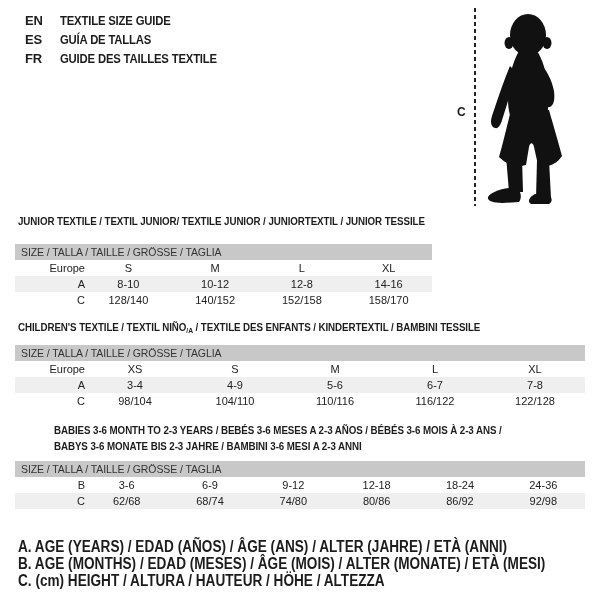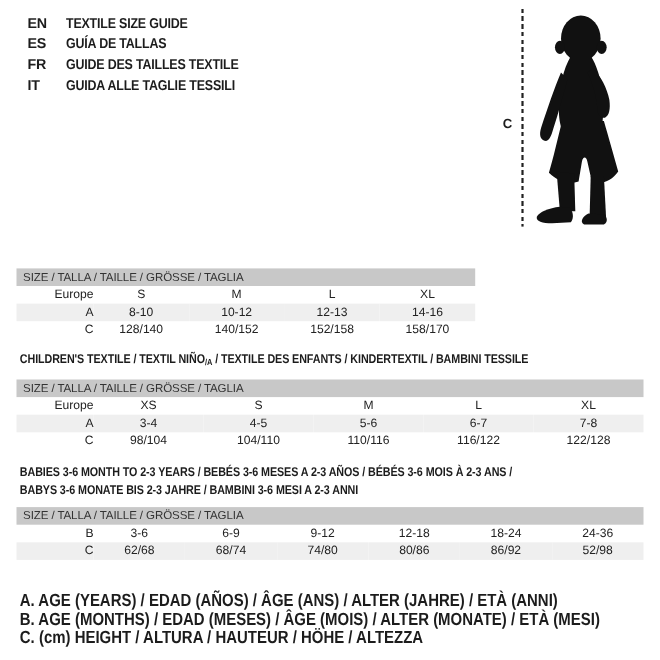--- a/index.html
+++ b/index.html
@@ -17,21 +17,21 @@
   .height-label { position:absolute; left:457px; top:105px; font-size:12px; font-weight:bold; }
   .dashed-line { position:absolute; left:474px; top:8px; width:2px; height:198px;
                  background:repeating-linear-gradient(to bottom,#222 0 4px,transparent 4px 7px); }
   .baby-svg { position:absolute; left:483px; top:6px; width:106px; height:200px; }
 
   
   .section-title { position:absolute; left:18px; font-size:11.5px; font-weight:bold; letter-spacing:-0.1px; }
   .cond { display:inline-block; transform:scaleX(0.85); transform-origin:0 0; white-space:nowrap; }
   .title-1 { top:215px; }
   .title-2 { top:321px; }
-  .title-3 { top:422px; line-height:16px; }
+  .title-3 { top:422px; line-height:16px;margin-left:36px; }
   .sub { font-size:8px; vertical-align:-2px; }
 
   
   .size-table { position:absolute; left:15px; border-collapse:collapse; table-layout:fixed;
                 font-size:11px; color:#222; }
   .t1 { top:244px; width:417px; }
   .t2 { top:345px; width:570px; }
   .t3 { top:461px; width:570px; }
   .size-table th.bar { background:#c8c8c8; font-weight:normal; font-size:10.5px; color:#333;
                        text-align:left; padding:2px 0 2px 6px; height:14px; letter-spacing:-0.1px; }
@@ -50,23 +50,20 @@
 
   <div class="lang-header">
     <div class="lang-row">
       <span class="lang-code">EN</span><span class="lang-title">TEXTILE SIZE GUIDE</span>
     </div>
     <div class="lang-row">
       <span class="lang-code">ES</span><span class="lang-title">GUÍA DE TALLAS</span>
     </div>
     <div class="lang-row">
       <span class="lang-code">FR</span><span class="lang-title">GUIDE DES TAILLES TEXTILE</span>
-    </div>
-    <div class="lang-row">
-      <span class="lang-code">IT</span><span class="lang-title">GUIDA ALLE TAGLIE TESSILI</span>
     </div>
   </div>
 
   <span class="height-label">C</span>
   <div class="dashed-line"></div>
   <svg class="baby-svg" viewBox="0 0 106 200" xmlns="http://www.w3.org/2000/svg">
     <g fill="#111111">
       <ellipse cx="45" cy="29" rx="18" ry="21"></ellipse>
       <ellipse cx="26" cy="37" rx="4.5" ry="6"></ellipse>
       <ellipse cx="64" cy="37" rx="4.5" ry="6"></ellipse>
@@ -74,20 +71,23 @@
       <path d="M27,60 C21,74 15,92 9,110 C7,116 8,121 12,122 C16,123 18,118 20,111 C25,96 29,80 33,66 Z"></path>
       <path d="M56,56 C63,63 69,74 71,85 C72,93 71,99 67,101 C63,102 60,98 60,92 C59,82 56,70 51,60 Z"></path>
       <path d="M28,104 C24,120 20,138 16,151 C24,159 34,162 43,159 L46,141 C47,136 50,136 51,141 L55,159 C64,162 73,159 79,150 C75,135 70,118 66,104 Z"></path>
       <path d="M23,150 L26,186 L40,186 L39,152 Z"></path>
       <path d="M26,182 C16,183 7,187 5,191 C4,195 10,197 19,197 L36,196 C39,192 38,186 35,183 Z"></path>
       <path d="M54,154 L53,192 L68,192 L66,154 Z"></path>
       <path d="M52,188 C46,191 44,196 48,198 L66,198 C70,196 69,191 66,189 Z"></path>
     </g>
   </svg>
 
+  <div class="section-title title-1">
+    <span class="cond">JUNIOR TEXTILE / TEXTIL JUNIOR/ TEXTILE JUNIOR / JUNIORTEXTIL / JUNIOR TESSILE</span>
+  </div>
   <table class="size-table t1">
     <colgroup>
         <col class="c-label">
         <col>
         <col>
         <col>
         <col>
       </colgroup>
     <thead>
       <tr>
@@ -99,21 +99,21 @@
         <td class="lbl">Europe</td>
         <td>S</td>
         <td>M</td>
         <td>L</td>
         <td>XL</td>
       </tr>
       <tr class="alt">
         <td class="lbl">A</td>
         <td>8-10</td>
         <td>10-12</td>
-        <td>12-13</td>
+        <td>12-8</td>
         <td>14-16</td>
       </tr>
       <tr>
         <td class="lbl">C</td>
         <td>128/140</td>
         <td>140/152</td>
         <td>152/158</td>
         <td>158/170</td>
       </tr>
     </tbody>
@@ -141,21 +141,21 @@
         <td class="lbl">Europe</td>
         <td>XS</td>
         <td>S</td>
         <td>M</td>
         <td>L</td>
         <td>XL</td>
       </tr>
       <tr class="alt">
         <td class="lbl">A</td>
         <td>3-4</td>
-        <td>4-5</td>
+        <td>4-9</td>
         <td>5-6</td>
         <td>6-7</td>
         <td>7-8</td>
       </tr>
       <tr>
         <td class="lbl">C</td>
         <td>98/104</td>
         <td>104/110</td>
         <td>110/116</td>
         <td>116/122</td>
@@ -195,21 +195,21 @@
         <td>18-24</td>
         <td>24-36</td>
       </tr>
       <tr class="alt">
         <td class="lbl">C</td>
         <td>62/68</td>
         <td>68/74</td>
         <td>74/80</td>
         <td>80/86</td>
         <td>86/92</td>
-        <td>52/98</td>
+        <td>92/98</td>
       </tr>
     </tbody>
   </table>
 
   <div class="legend">
     <div class="cond">
       <span>A. AGE (YEARS) / EDAD (AÑOS) / ÂGE (ANS) / ALTER (JAHRE) / ETÀ (ANNI)</span><br>
       <span>B. AGE (MONTHS) / EDAD (MESES) / ÂGE (MOIS) / ALTER (MONATE) / ETÀ (MESI)</span><br>
       <span>C. (cm) HEIGHT / ALTURA / HAUTEUR / HÖHE / ALTEZZA</span>
     </div>

